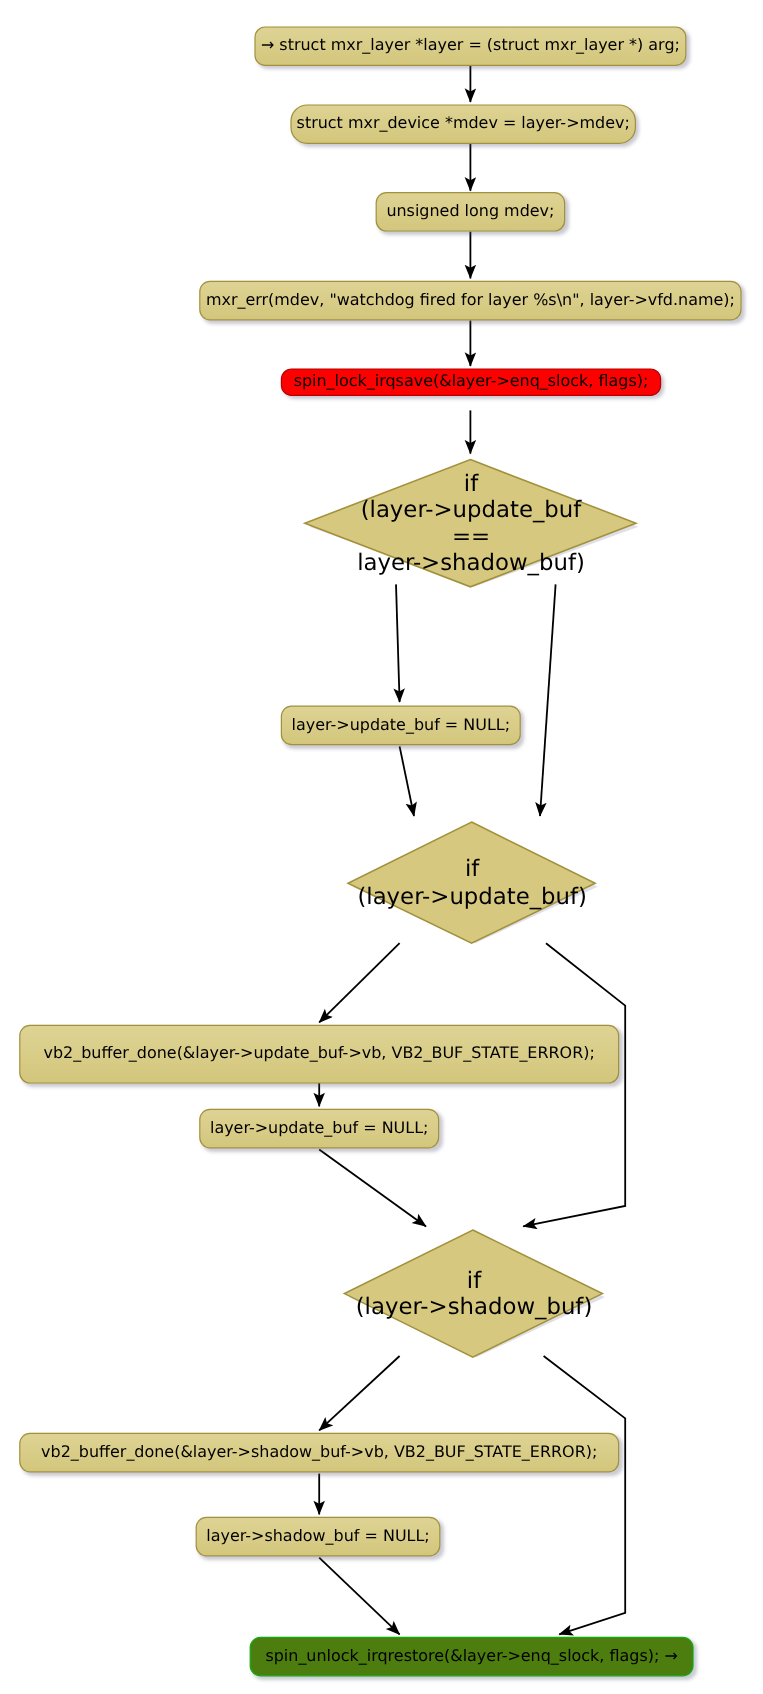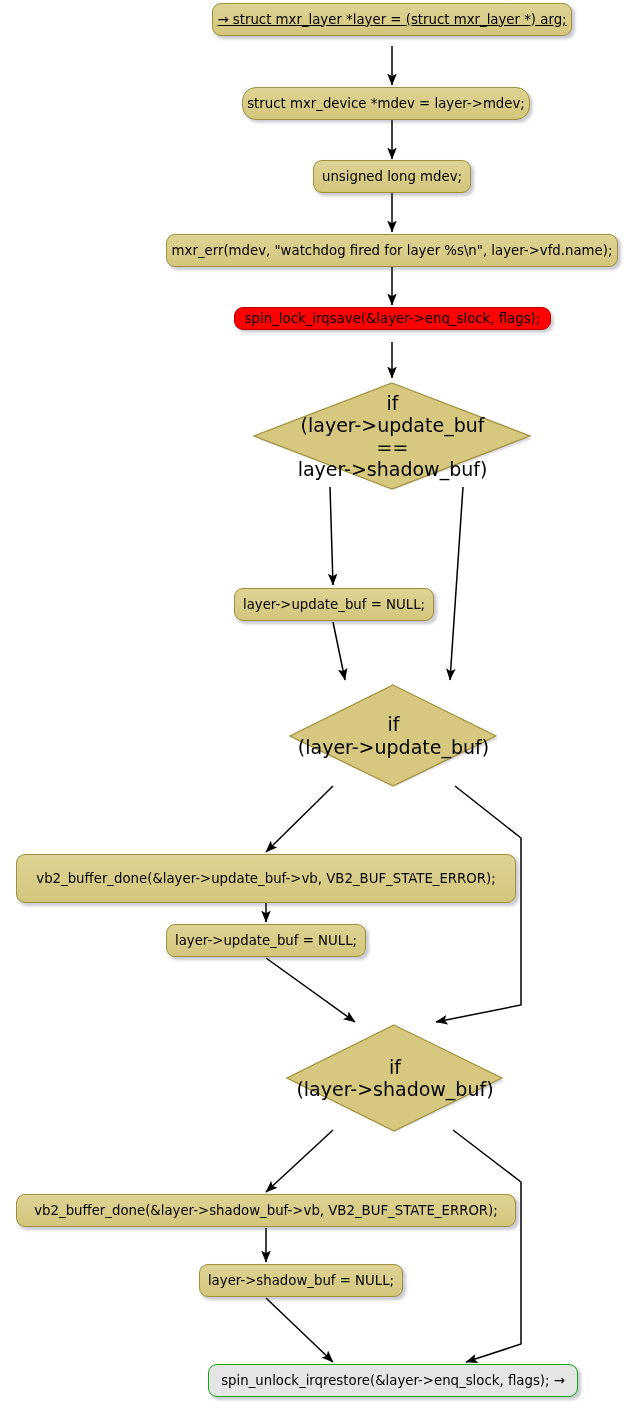--- a/index.html
+++ b/index.html
@@ -42,21 +42,21 @@
     box-shadow: 2.5px 2.5px 3px rgba(80,80,110,0.30);
     font-size: 13.3px;
     padding: 0 9px;
   }
   .act.start-node {
     background: #FF0000;
     background-image: none;
     border-color: #B70000;
   }
   .act.end-node {
-    background: #e5e5e5;
+    background: #4d7c0f;
     background-image: none;
     border-color: #0FAB0F;
   }
   .diamond {
     background: transparent;
     border: none;
     box-shadow: none;
     font-size: 19px;
   }
   .diamond .dshape {
@@ -96,21 +96,21 @@
       <path d="M266,888 L266,922"></path>
       <path d="M266,958 L355,1022"></path>
       <path d="M455,786 L521,838 L521,1005 L436,1022"></path>
       <path d="M333,1130 L266,1192"></path>
       <path d="M266,1228 L266,1262"></path>
       <path d="M266,1298 L333,1362"></path>
       <path d="M453,1130 L521,1182 L521,1344 L466,1362"></path>
     </g>
   </svg>
 
-  <div class="node act" style="left:212px; top:3px; width:360px; height:33px;text-decoration:underline;">
+  <div class="node act" style="left:212px; top:22px; width:360px; height:33px;">
     <span>→ struct mxr_layer *layer = (struct mxr_layer *) arg;</span>
   </div>
 
   <div class="node act" style="left:242px; top:87px; width:288px; height:33px;border-radius:14px;">
     <span>struct mxr_device *mdev = layer-&gt;mdev;</span>
   </div>
 
   <div class="node act" style="left:313px; top:160px; width:158px; height:33px;">
     <span>unsigned long mdev;</span>
   </div>
@@ -161,21 +161,21 @@
       <polygon points="110,2 218,55 110,108 3,55" fill="#D6C87F" stroke="#A2913C" stroke-width="1.3"></polygon>
     </svg>
     <span class="dlabel">if
 (layer-&gt;shadow_buf)</span>
   </div>
 
   <div class="node act" style="left:16px; top:1194px; width:500px; height:33px;">
     <span>vb2_buffer_done(&amp;layer-&gt;shadow_buf-&gt;vb, VB2_BUF_STATE_ERROR);</span>
   </div>
 
-  <div class="node act" style="left:163px; top:1264px; width:204px; height:33px;margin-left:36px;">
+  <div class="node act" style="left:163px; top:1264px; width:204px; height:33px;">
     <span>layer-&gt;shadow_buf = NULL;</span>
   </div>
 
   <div class="node act end-node" style="left:208px; top:1364px; width:370px; height:33px;">
     <span>spin_unlock_irqrestore(&amp;layer-&gt;enq_slock, flags); →</span>
   </div>
 
 </div>
 
 </body></html>

